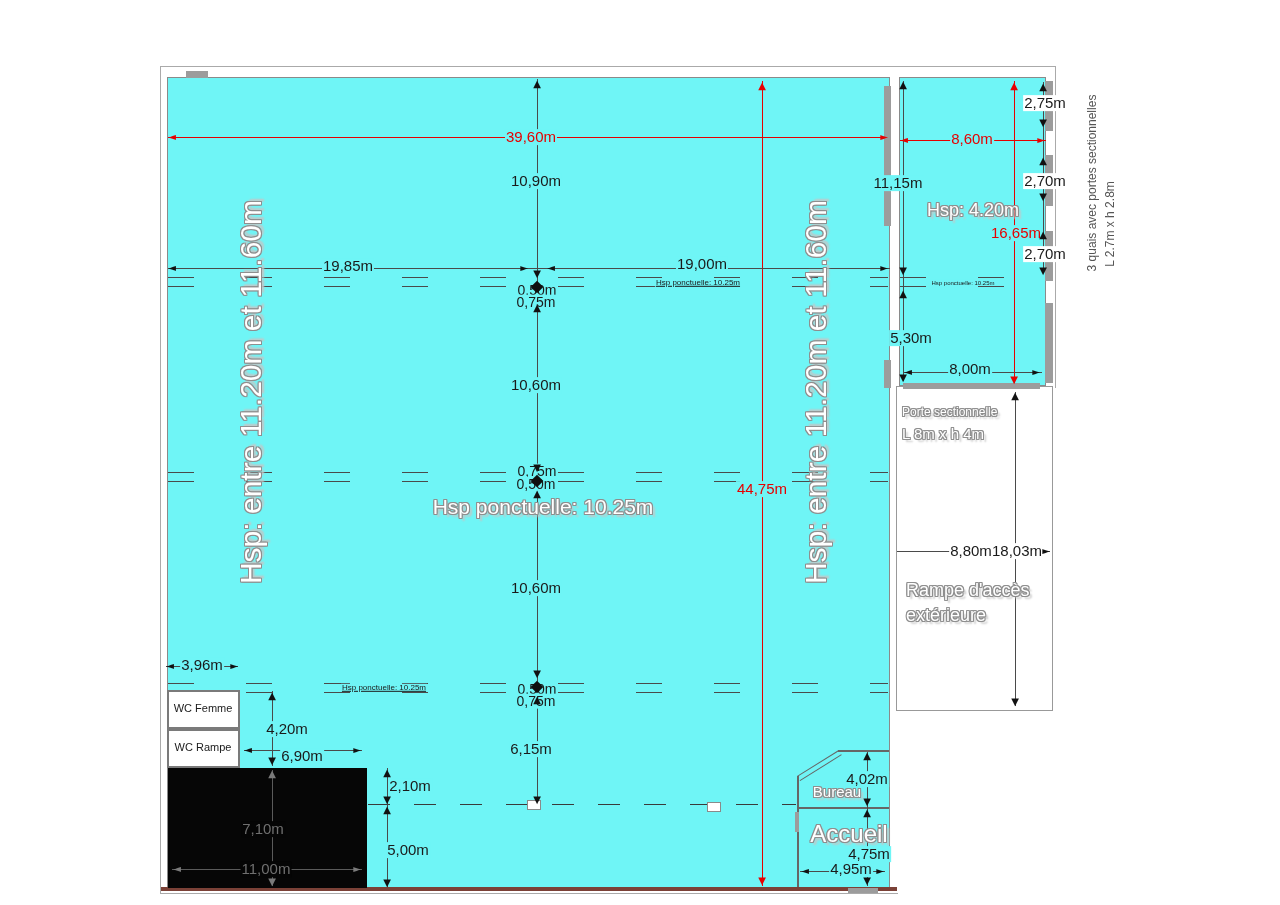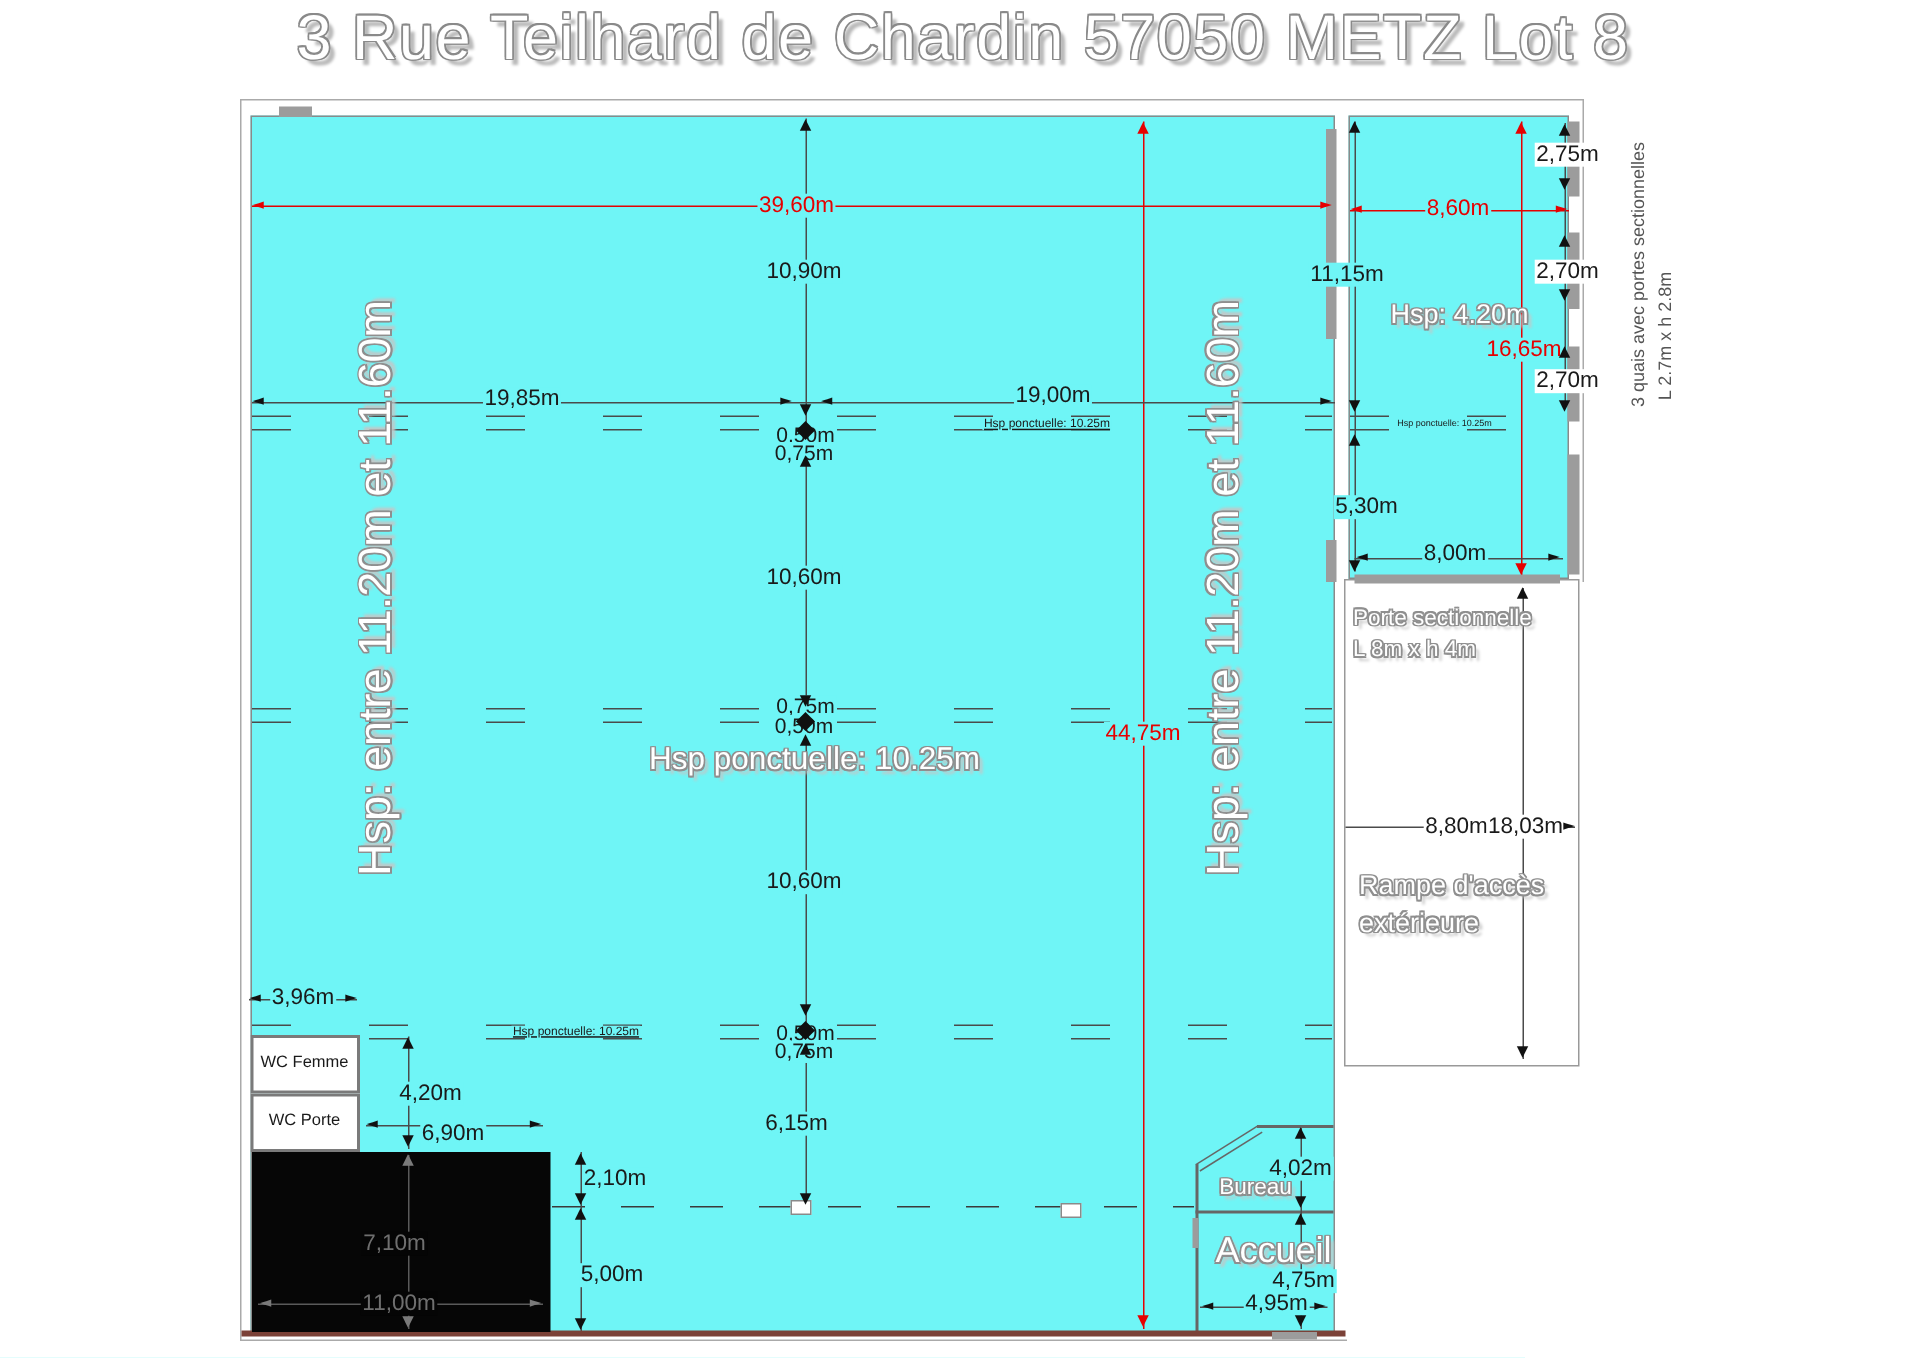--- a/index.html
+++ b/index.html
@@ -28,21 +28,20 @@
   .vtext{transform:translate(-50%,-50%) rotate(-90deg)}
   .vplain{position:absolute;transform:translate(-50%,-50%) rotate(-90deg);font-size:12px;color:#555;white-space:nowrap;z-index:6}
   #title{position:absolute;left:642px;top:25px;transform:translate(-50%,-50%);font-size:42px;letter-spacing:1px;white-space:nowrap;color:#fff;z-index:9;
       text-shadow:-1px 0 #8a8a8a,1px 0 #8a8a8a,0 -1px #8a8a8a,0 1px #8a8a8a,-1px -1px #8a8a8a,1px -1px #8a8a8a,-1px 1px #8a8a8a,1px 1px #8a8a8a,4px 4px 2px #b9b9b9}
 </style>
 </head>
 <body>
 
 <div id="plan">
 
-  <div id="title">3 Rue Teilhard de Chardin 57050 METZ Lot 8</div>
 
   <div class="hl" style="left:160px;top:66px;width:896px;background:#aaa"></div>
   <div class="vl" style="left:160px;top:66px;height:828px;background:#aaa"></div>
   <div class="hl" style="left:160px;top:893px;width:738px;background:#aaa"></div>
   <div class="vl" style="left:1055px;top:66px;height:322px;background:#aaa"></div>
 
   <div class="box cyan" style="left:167px;top:77px;width:723px;height:812px"></div>
   <div class="box cyan" style="left:899px;top:77px;width:147px;height:309px"></div>
   <div class="box" style="left:896px;top:386px;width:157px;height:325px;background:#fff;border-color:#999"></div>
 
@@ -56,21 +55,21 @@
   <div class="wall" style="left:903px;top:383px;width:137px;height:6px"></div>
   <div class="wall" style="left:161px;top:887px;width:736px;height:4px;background:#7b4137"></div>
   <div class="wall" style="left:848px;top:888px;width:30px;height:5px"></div>
   <div class="wall" style="left:795px;top:812px;width:4px;height:20px"></div>
 
   <div style="position:absolute;left:168px;top:768px;width:199px;height:120px;background:#060606;z-index:5"></div>
 
   <div class="box" style="left:167px;top:690px;width:73px;height:39px;background:#fff;border-width:2px;border-color:#7a7a7a;z-index:5"></div>
   <div class="box" style="left:167px;top:729px;width:73px;height:39px;background:#fff;border-width:2px;border-color:#7a7a7a;z-index:5"></div>
   <div class="dim onwhite" style="left:203px;top:709px;font-size:11px;z-index:6">WC Femme</div>
-  <div class="dim onwhite" style="left:203px;top:748px;font-size:11px;z-index:6">WC Porte</div>
+  <div class="dim onwhite" style="left:203px;top:748px;font-size:11px;z-index:6">WC Rampe</div>
 
   <div class="hl" style="left:838px;top:750px;width:51px;height:2px;background:#666"></div>
   <div style="position:absolute;left:797px;top:776px;width:49px;height:4px;border-top:1px solid #666;border-bottom:1px solid #666;transform:rotate(-32deg);transform-origin:0 0;z-index:3"></div>
   <div class="vl" style="left:797px;top:776px;height:113px;width:2px;background:#666"></div>
   <div class="hl" style="left:797px;top:807px;width:92px;height:2px;background:#666"></div>
 
   <div class="dash" style="left:168px;top:277px;width:720px"></div>
   <div class="dash" style="left:168px;top:286px;width:720px"></div>
   <div class="dash" style="left:168px;top:472px;width:720px"></div>
   <div class="dash" style="left:168px;top:481px;width:720px"></div>
@@ -202,20 +201,20 @@
   <div class="dim" style="left:911px;top:338px">5,30m</div>
   <div class="dim" style="left:970px;top:369px">8,00m</div>
   <div class="dim" style="left:1045px;top:103px;background:#fff">2,75m</div>
   <div class="dim" style="left:1045px;top:181px;background:#fff">2,70m</div>
   <div class="dim" style="left:1045px;top:254px;background:#fff">2,70m</div>
   <div class="dim ot" style="left:973px;top:210px;font-size:18px">Hsp: 4.20m</div>
   <div class="dim" style="left:963px;top:283px;font-size:6px">Hsp ponctuelle: 10.25m</div>
   <div class="vplain" style="left:1092px;top:183px">3 quais avec portes sectionnelles</div>
   <div class="vplain" style="left:1110px;top:224px">L 2.7m x h 2.8m</div>
 
-  <div class="lbl ot" style="left:902px;top:412px;font-size:15px">Porte sectionnelle</div>
+  <div class="lbl ot" style="left:902px;top:412px;font-size:12px">Porte sectionnelle</div>
   <div class="lbl ot" style="left:902px;top:433px;font-size:15px">L 8m x h 4m</div>
   <div class="dim onwhite" style="left:971px;top:551px">8,80m</div>
   <div class="dim onwhite" style="left:1017px;top:551px">18,03m</div>
   <div class="lbl ot" style="left:906px;top:590px;font-size:18px">Rampe d'accès</div>
   <div class="lbl ot" style="left:906px;top:615px;font-size:18px">extérieure</div>
 
 </div>
 
 </body></html>

